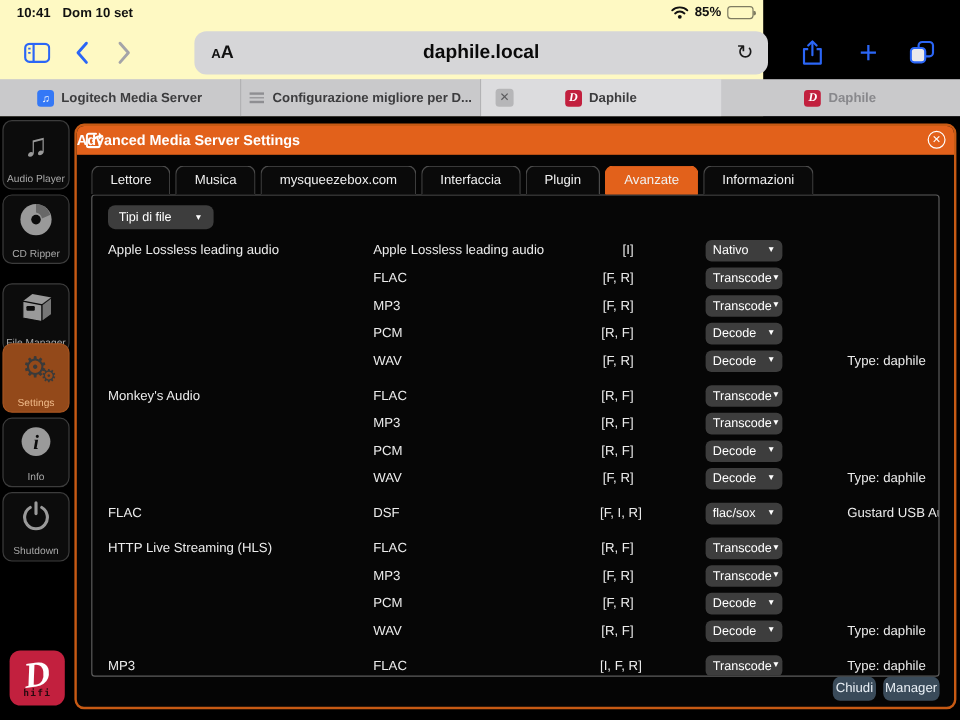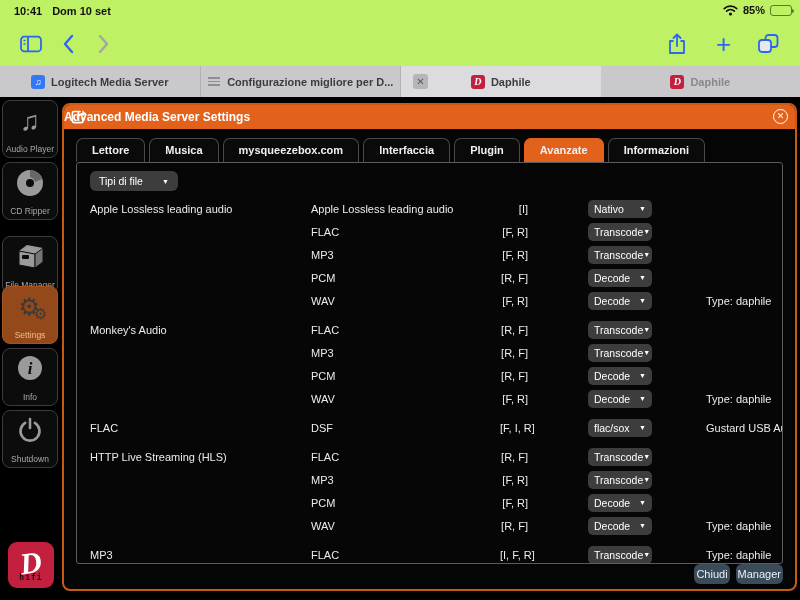--- a/index.html
+++ b/index.html
@@ -1,18 +1,18 @@
 <!DOCTYPE html>
 <html><head>
 <meta charset="utf-8">
 <style>
   * { margin:0; padding:0; box-sizing:border-box; }
   html,body { width:800px; height:600px; overflow:hidden; background:#000;
     font-family:"Liberation Sans","DejaVu Sans",sans-serif; }
-  .chrome { position:absolute; left:0; top:0; width:800px; background:#bef264; }
+  .chrome { position:absolute; left:0; top:0; width:636px; background:#fef9c3; }
 
   
   .status-bar { height:22px; position:relative; font-size:11px; font-weight:bold; color:#111; }
   .sb-left { position:absolute; left:14px; top:5px; display:flex; gap:10px; }
   .sb-right { position:absolute; right:8px; top:4px; display:flex; align-items:center; gap:5px; }
   .battery { width:22px; height:11px; border:1px solid rgba(0,0,0,.5); border-radius:3px; padding:1px; position:relative; }
   .battery-fill { height:100%; background:#111; border-radius:1.5px; }
   .battery-nub { position:absolute; right:-3px; top:3px; width:2px; height:4px; background:rgba(0,0,0,.5); border-radius:0 2px 2px 0; }
 
   
@@ -64,21 +64,21 @@
 
   
   .dialog { position:absolute; left:62px; top:6px; width:735px; height:488px; background:#050505;
     border:2px solid #c75a14; border-radius:8px; overflow:hidden; }
   .dlg-header { height:24px; background:#e2611b; position:relative; display:flex; align-items:center; }
   .dlg-title { font-size:12px; font-weight:bold; color:#fff; }
   .dlg-export { position:absolute; left:7px; top:4px; }
   .dlg-close { position:absolute; right:7px; top:4px; width:15px; height:15px; border:1.5px solid #fff;
     border-radius:50%; color:#fff; font-size:9px; line-height:12px; text-align:center; font-weight:bold; }
   .dlg-tabs { display:flex; gap:4px; padding:5px 0 0 12px; height:33px; align-items:flex-end; }
-  .dtab { padding:5px 15px 6px; font-size:11px; font-weight:bold; color:#f0f0f0; background:#0a0a0a;
+  .dtab { padding:5px 15px 6px; font-size:11px; font-weight:normal; color:#f0f0f0; background:#0a0a0a;
     border:1px solid #4a4a4a; border-bottom:none; border-radius:7px 7px 0 0; white-space:nowrap; }
   .dtab.active { background:#e2611b; border-color:#e2611b; }
   .dlg-panel { margin:0 12px; height:402px; border:1px solid #5c5c5c; border-radius:3px;
     background:#060606; padding:8px 0 0 13px; overflow:hidden; }
   .filetypes-btn { display:inline-flex; align-items:center; gap:19px; background:#3d3d3d; border-radius:6px;
     padding:4px 9px; font-size:10.5px; color:#fff; margin-bottom:6px; }
   .caret { font-size:7px; line-height:1; }
   .section { margin-bottom:6px; }
   .row { display:flex; align-items:center; height:23px; font-size:11px; color:#ececec;gap:47px; }
   .col-section { width:174px; flex:0 0 auto; white-space:nowrap; }
@@ -128,20 +128,25 @@
       <svg width="12" height="20" viewBox="0 0 12 20">
           <path d="M10 2 L3 10 L10 18" fill="none" stroke="#2b66f6" stroke-width="2.4" stroke-linecap="round" stroke-linejoin="round"></path>
         </svg>
     </span>
     <span class="tb-icon" style="left:98px">
       <svg width="12" height="20" viewBox="0 0 12 20">
           <path d="M2 2 L9 10 L2 18" fill="none" stroke="#a4a4a8" stroke-width="2.4" stroke-linecap="round" stroke-linejoin="round"></path>
         </svg>
     </span>
 
+    <div class="url-pill">
+      <span class="aa"><span class="a-small">A</span><span class="a-big">A</span></span>
+      <span class="url-text">daphile.local</span>
+      <span class="reload">↻</span>
+    </div>
 
     <span class="tb-icon" style="left:668px">
       <svg width="18" height="22" viewBox="0 0 18 22">
         <path d="M5.5 8 H2 V20 H16 V8 H12.5" fill="none" stroke="#2b66f6" stroke-width="1.8" stroke-linejoin="round"></path>
         <line x1="9" y1="1.8" x2="9" y2="13" stroke="#2b66f6" stroke-width="1.8" stroke-linecap="round"></line>
         <path d="M5.5 5 L9 1.5 L12.5 5" fill="none" stroke="#2b66f6" stroke-width="1.8" stroke-linecap="round" stroke-linejoin="round"></path>
       </svg>
     </span>
     <span class="tb-icon blue plus-glyph" style="left:716px">+</span>
     <span class="tb-icon" style="left:758px">

